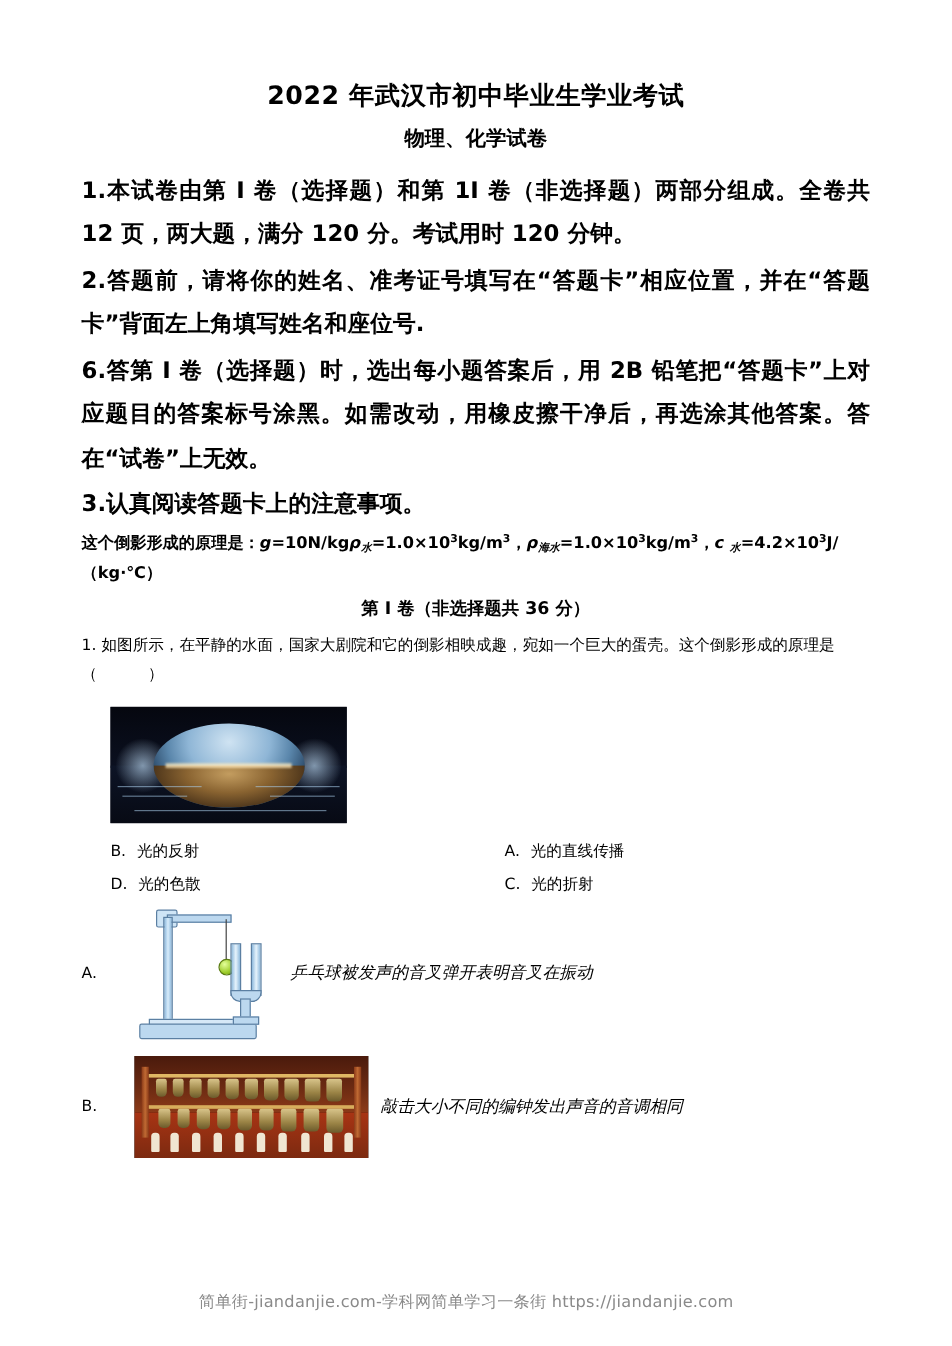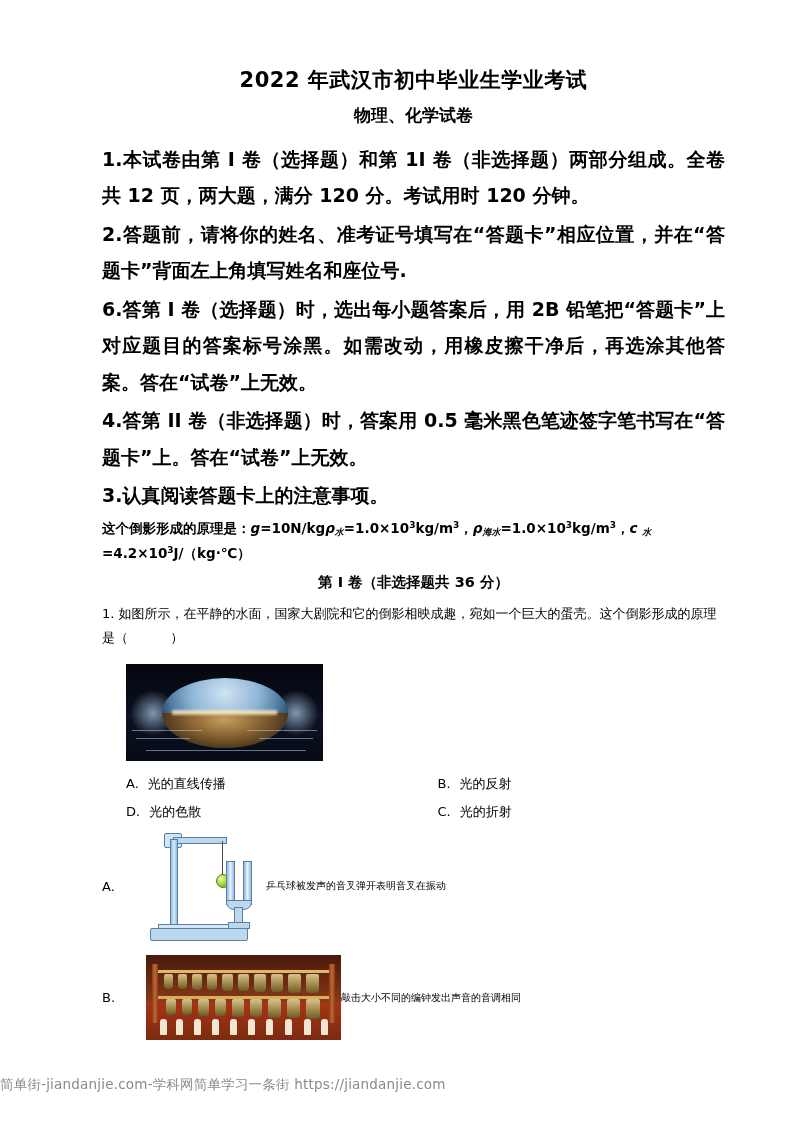--- a/index.html
+++ b/index.html
@@ -13,21 +13,21 @@
     position: relative;
     font-family: "Liberation Serif", serif;
     color: #000000;
     overflow: hidden;
   }
   .page {
     position: relative;
     width: 793px;
     height: 1122px;
     box-sizing: border-box;
-    padding: 48px 68px 0 102px;
+    padding: 48px 68px 0 68px;
   }
   .title-main {
     text-align: center;
     font-size: 21px;
     font-weight: bold;
     letter-spacing: 0.5px;
     margin-top: 18px;
     margin-bottom: 2px;
     font-family: "DejaVu Sans", sans-serif;
   }
@@ -233,52 +233,54 @@
   }
   .figB .pillar {
     position: absolute; top: 10%; width: 6px; height: 70%;
     background: linear-gradient(90deg,#8a3a18,#c06a33,#8a3a18);
   }
 
   .watermark {
     position: absolute;
     left: 0; right: 16px;
     bottom: 28px;
+    text-align: center;
     font-size: 13.5px;
     color: #8a8a8a;
     font-family: "DejaVu Sans", sans-serif;
     letter-spacing: .2px;
   }
   .row-fig {
     display: flex;
     align-items: center;
   }
   .row-label {
     font-size: 13px;
     font-family: "DejaVu Sans", sans-serif;
     width: 22px;
     flex: 0 0 22px;
   }
   .row-caption {
-    font-size: 10px;
-    font-family: "DejaVu Sans", sans-serif;
+    font-size: 14px;
+    font-family: "DejaVu Sans", sans-serif;
+    margin-left: 10px;
+    font-style: italic;
   }
 </style>
 </head>
 <body>
 
 <div class="page">
 
   <div class="title-main">2022 年武汉市初中毕业生学业考试</div>
   <div class="title-sub">物理、化学试卷</div>
 
   <div class="instr">1.本试卷由第 I 卷（选择题）和第 1I 卷（非选择题）两部分组成。全卷共 12 页，两大题，满分 120 分。考试用时 120 分钟。</div>
   <div class="instr">2.答题前，请将你的姓名、准考证号填写在“答题卡”相应位置，并在“答题卡”背面左上角填写姓名和座位号.</div>
   <div class="instr">6.答第 I 卷（选择题）时，选出每小题答案后，用 2B 铅笔把“答题卡”上对应题目的答案标号涂黑。如需改动，用橡皮擦干净后，再选涂其他答案。答在“试卷”上无效。</div>
-  <div class="instr">4.答第 II 卷（非选择题）时，答案用 0.5 毫米黑色笔迹签字笔书写在“答题卡”上。答在“试卷”上无效。</div>
   <div class="instr">3.认真阅读答题卡上的注意事项。</div>
 
   <div class="const-line">
     <span>这个倒影形成的原理是：</span><span class="it">g</span>=10N/kg<span class="it">ρ</span><sub><span class="it">水</span></sub>=1.0×10<sup>3</sup>kg/m<sup>3</sup>，<span class="it">ρ</span><sub><span class="it">海水</span></sub>=1.0×10<sup>3</sup>kg/m<sup>3</sup>，<span class="it">c</span> <sub><span class="it">水</span></sub>=4.2×10<sup>3</sup>J/（kg·℃）
   </div>
 
   <div class="section-head">第 I 卷（非选择题共 36 分）</div>
 
   <div class="q">
     <span>1.</span>
@@ -297,24 +299,24 @@
     <div class="streak" style="left:6px; top:66px; width:70px;"></div>
     <div class="streak" style="left:10px; top:74px; width:54px;"></div>
     <div class="streak" style="right:6px; top:66px; width:70px;"></div>
     <div class="streak" style="right:10px; top:74px; width:54px;"></div>
     <div class="streak" style="left:20px; top:86px; width:160px;"></div>
   </div>
 
   <div class="opts">
     <div class="opt-row">
       <div class="opt">
-        <span class="lbl">A.</span><span>光的直线传播</span>
+        <span class="lbl">B.</span><span>光的反射</span>
       </div>
       <div class="opt">
-        <span class="lbl">B.</span><span>光的反射</span>
+        <span class="lbl">A.</span><span>光的直线传播</span>
       </div>
     </div>
     <div class="opt-row">
       <div class="opt">
         <span class="lbl">D.</span><span>光的色散</span>
       </div>
       <div class="opt">
         <span class="lbl">C.</span><span>光的折射</span>
       </div>
     </div>

